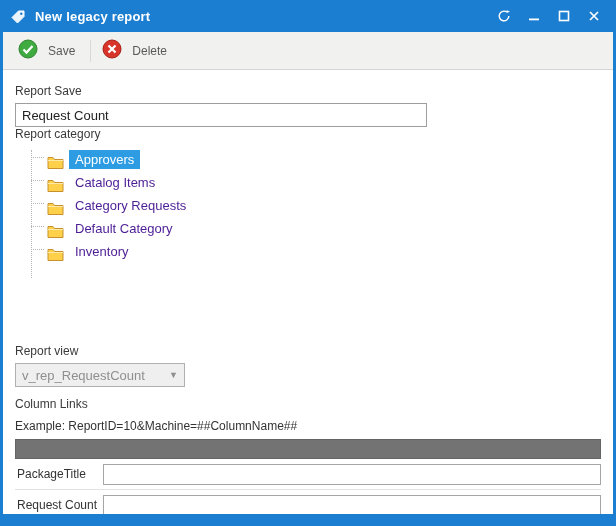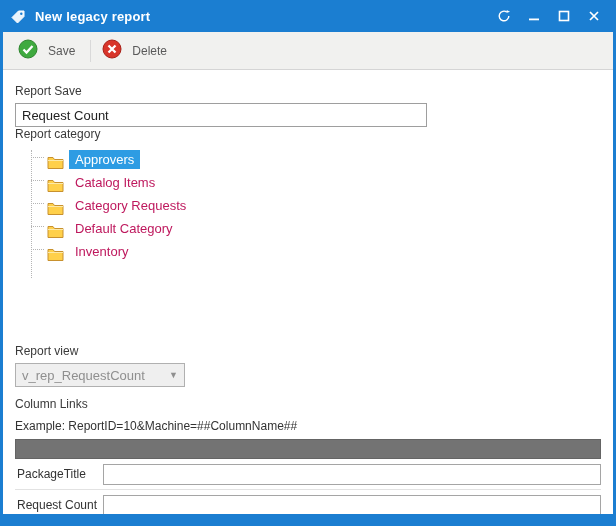--- a/index.html
+++ b/index.html
@@ -47,21 +47,21 @@
   }
   .tree-item {
     display:flex; align-items:flex-end; height:23px; gap:5px;
     padding-left:16px; position:relative; cursor:pointer;
   }
   .tree-item::before {
     content:""; position:absolute; left:0; top:11px; width:13px;
     border-top:1px dotted #b5b5b5;
   }
   .folder-icon { width:17px; height:14px; display:flex; flex:0 0 auto; }
-  .tree-label { font-size:13px; color:#be185d; padding:2px 6px; white-space:nowrap; }
+  .tree-label { font-size:13px; color:#4c1d95; padding:2px 6px; white-space:nowrap; }
   .tree-item.selected .tree-label { background:#2d9ce3; color:#fff; }
   
   .select-box {
     width:170px; height:24px; margin-top:2px;
     background:#efefef; border:1px solid #b0b0b0;
     display:flex; align-items:center; justify-content:space-between;
     padding:0 6px; cursor:pointer;
   }
   .select-value { font-size:13px; color:#8f8f8f; }
   .select-arrow { font-size:9px; color:#8f8f8f; }

